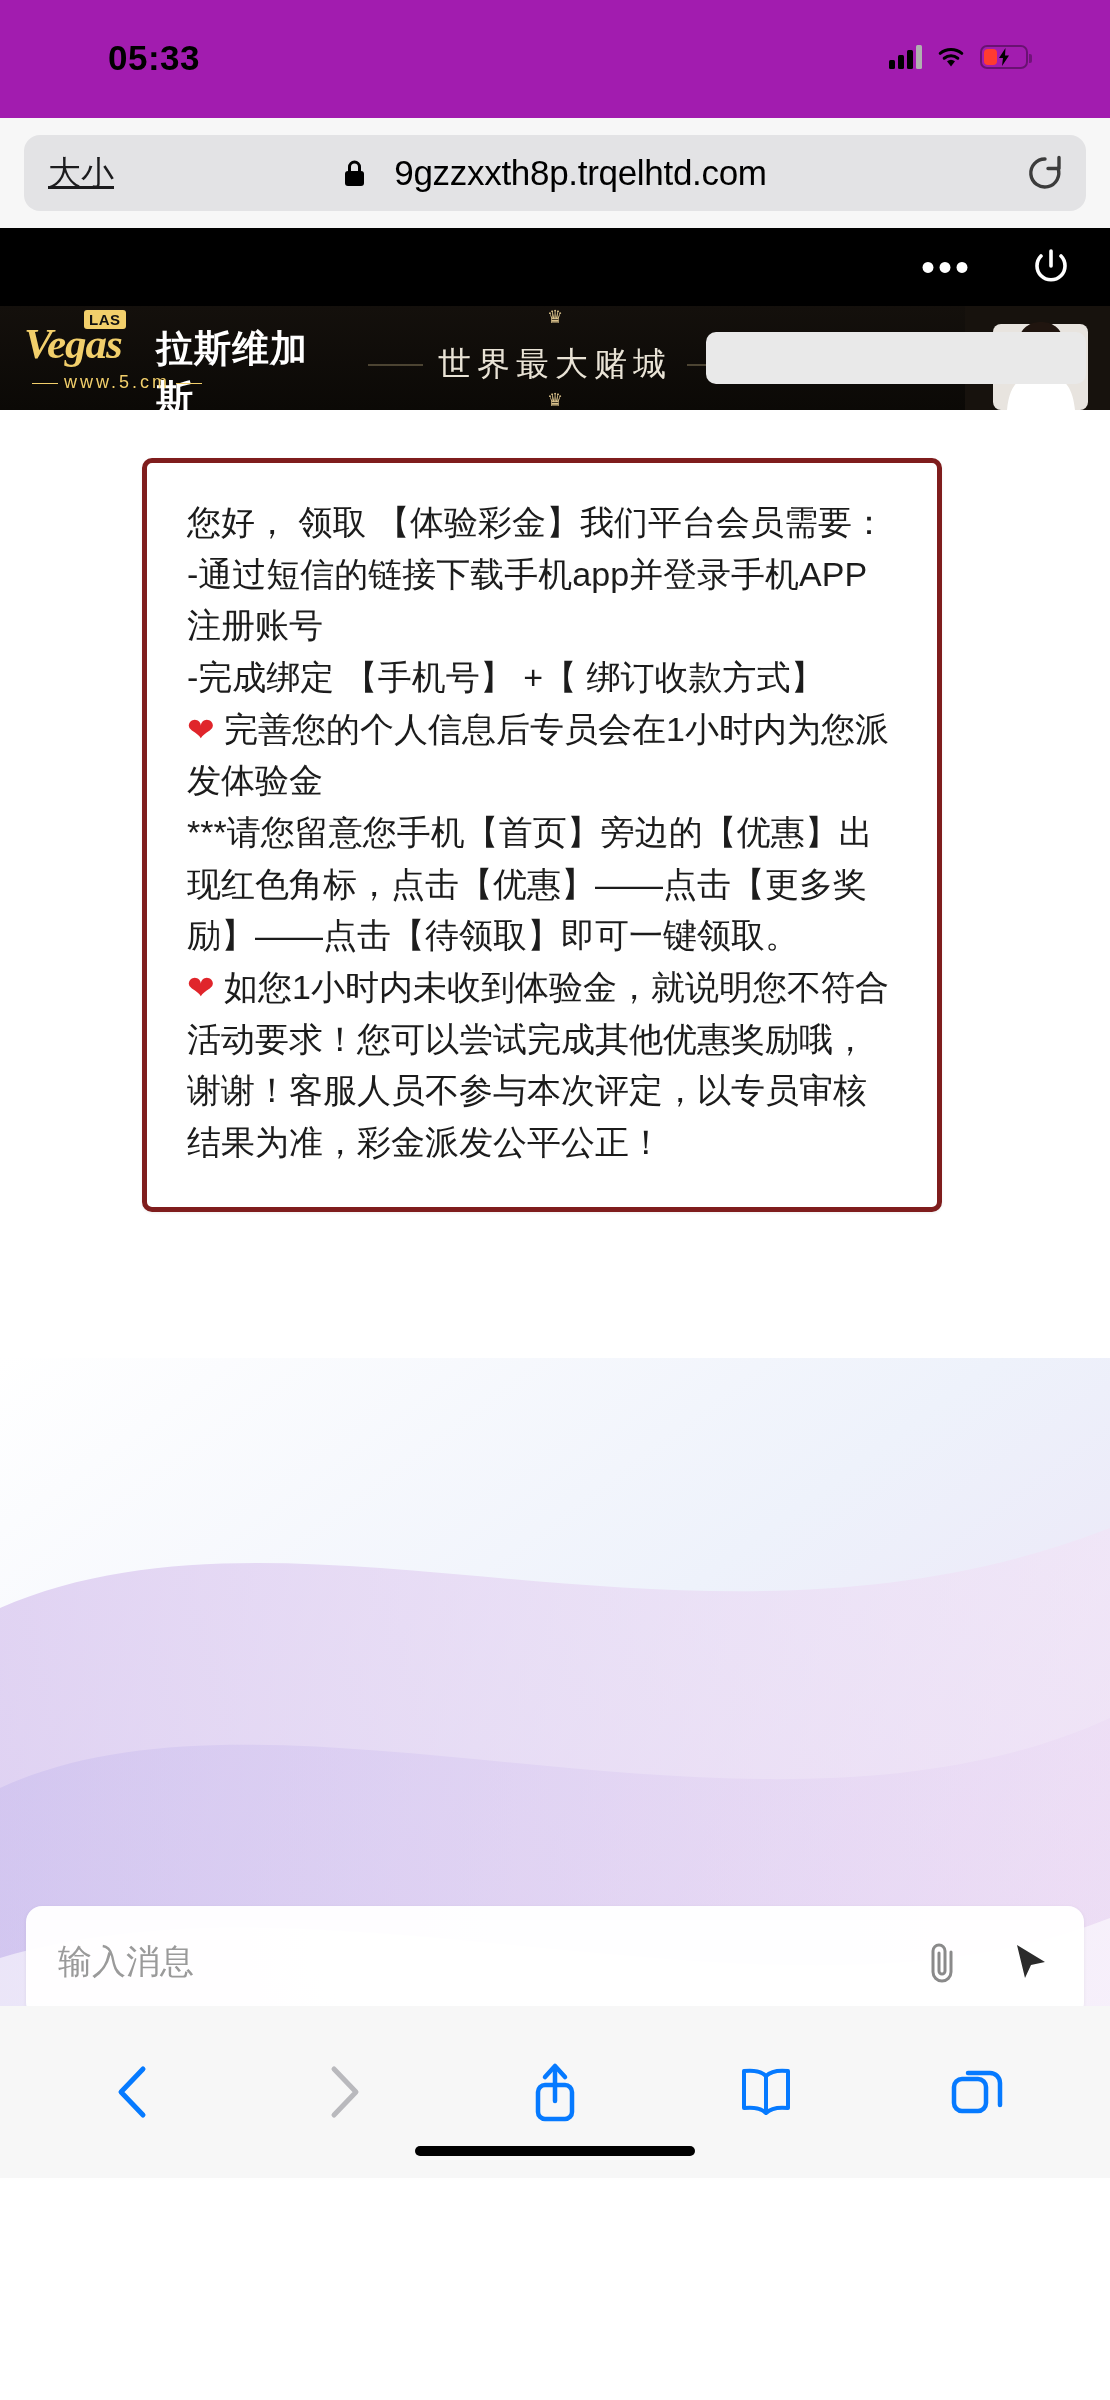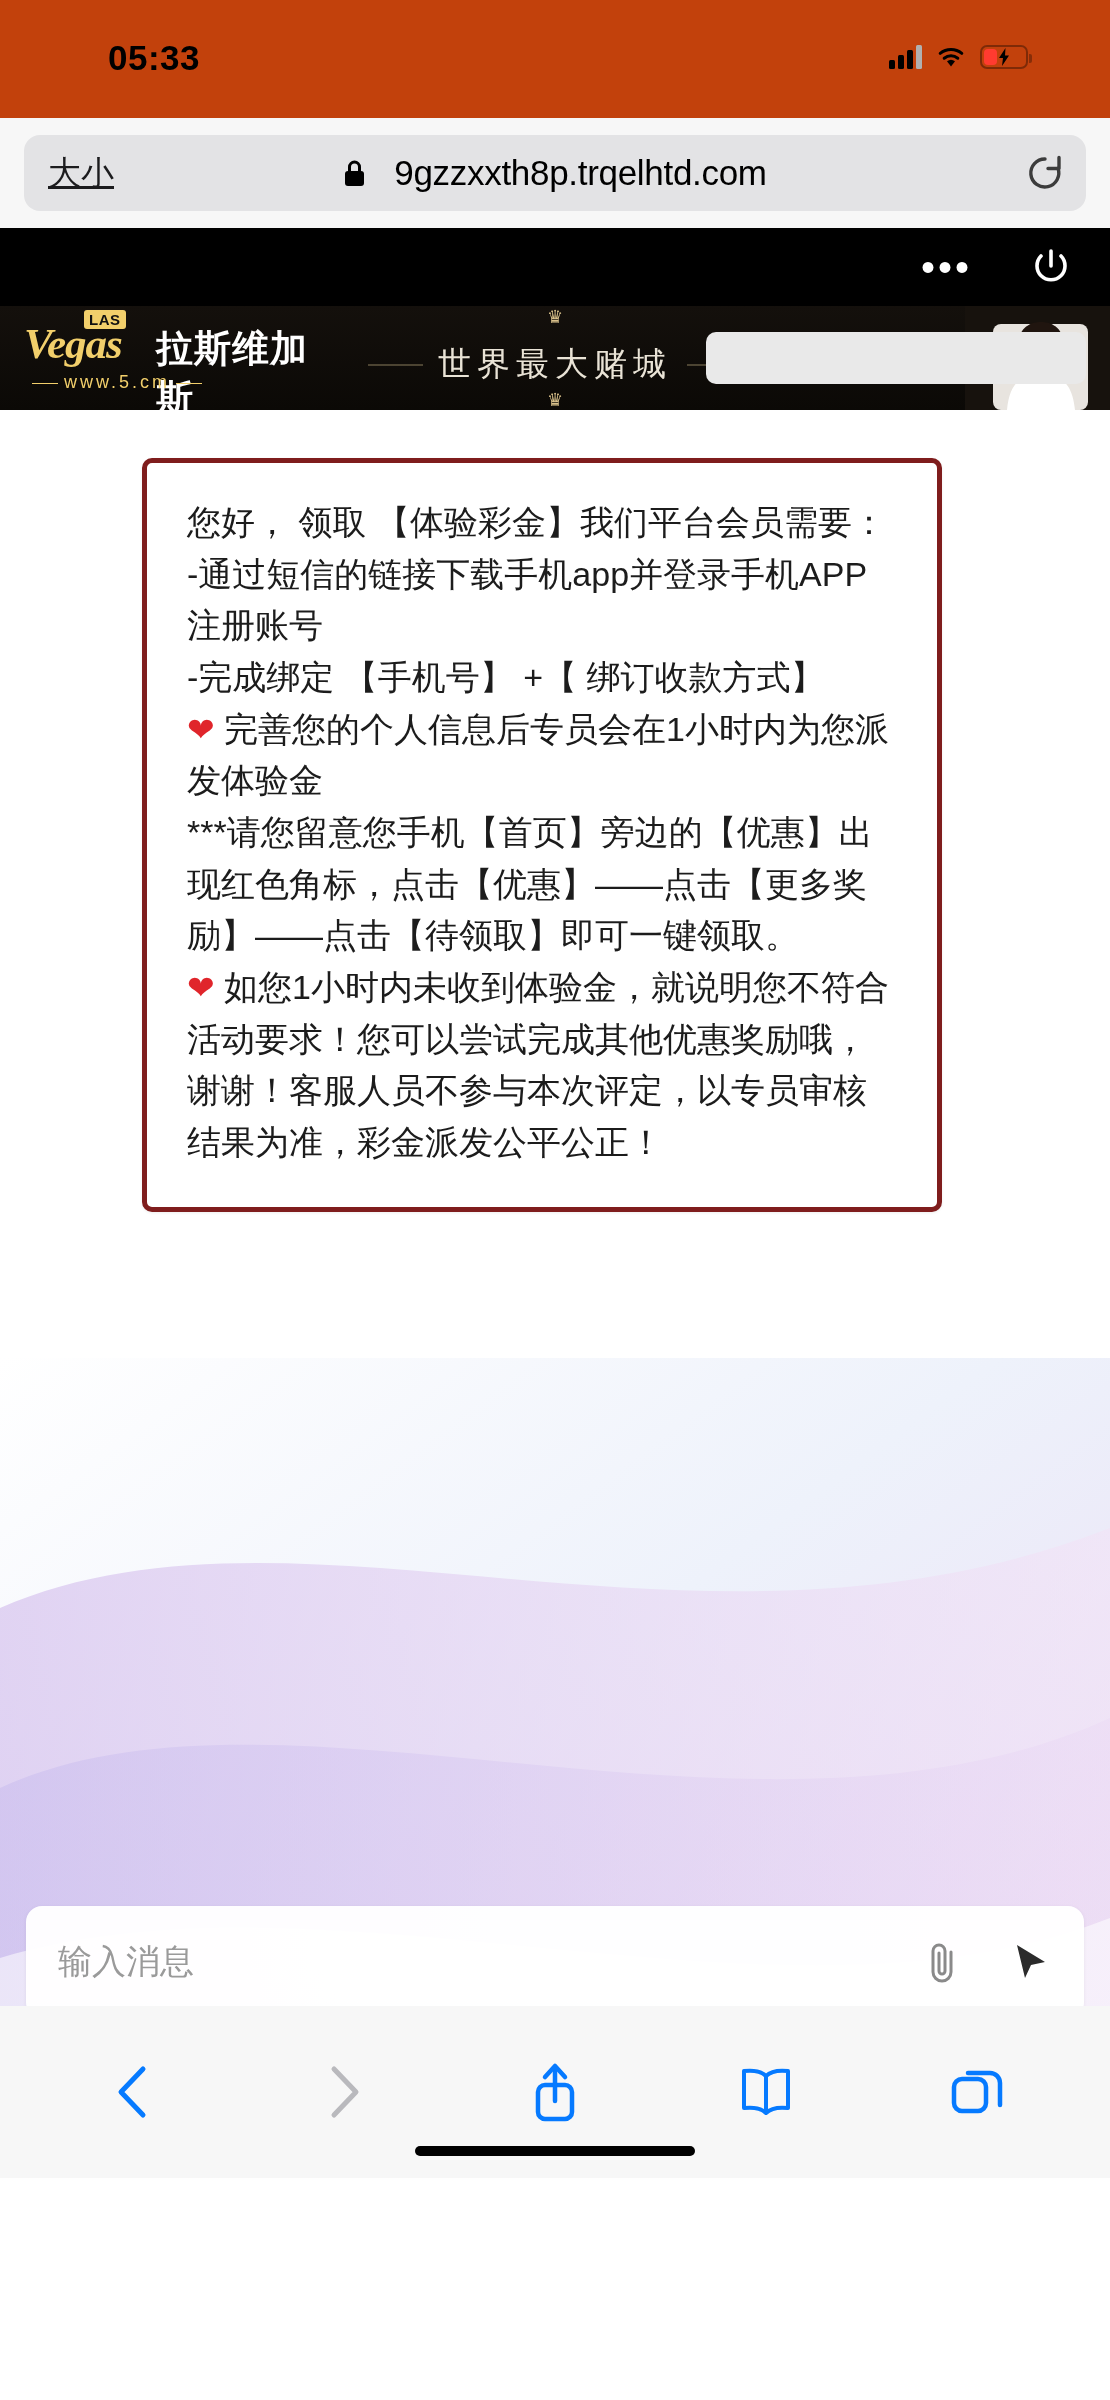--- a/index.html
+++ b/index.html
@@ -13,21 +13,21 @@
     font-family: "Liberation Sans", sans-serif;
     -webkit-font-smoothing: antialiased;
     overflow: hidden;
     position: relative;
   }
 
   
   .status-bar {
     position: relative;
     height: 118px;
-    background: #c2410c;
+    background: #a21caf;
   }
   .status-time {
     position: absolute;
     left: 108px;
     top: 38px;
     font-size: 35px;
     font-weight: 600;
     color: #000;
     letter-spacing: 0.5px;
   }

